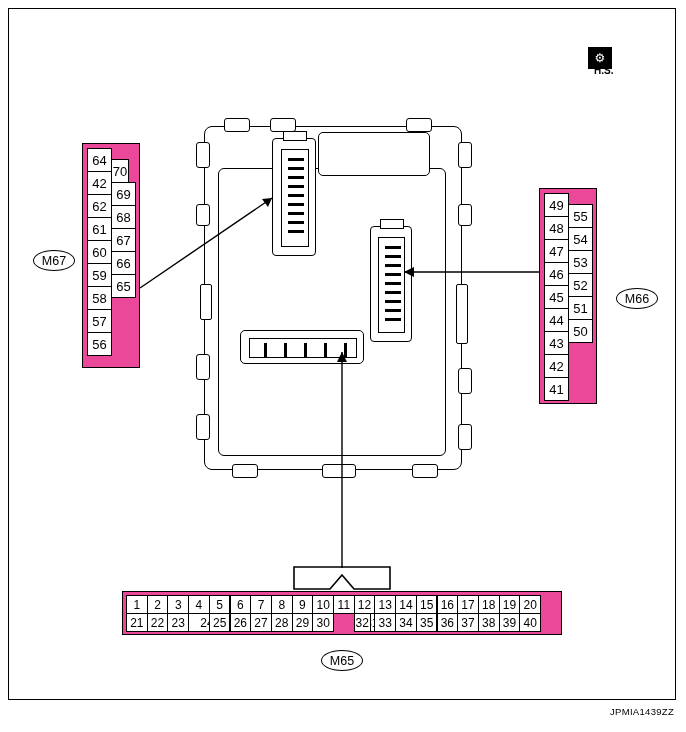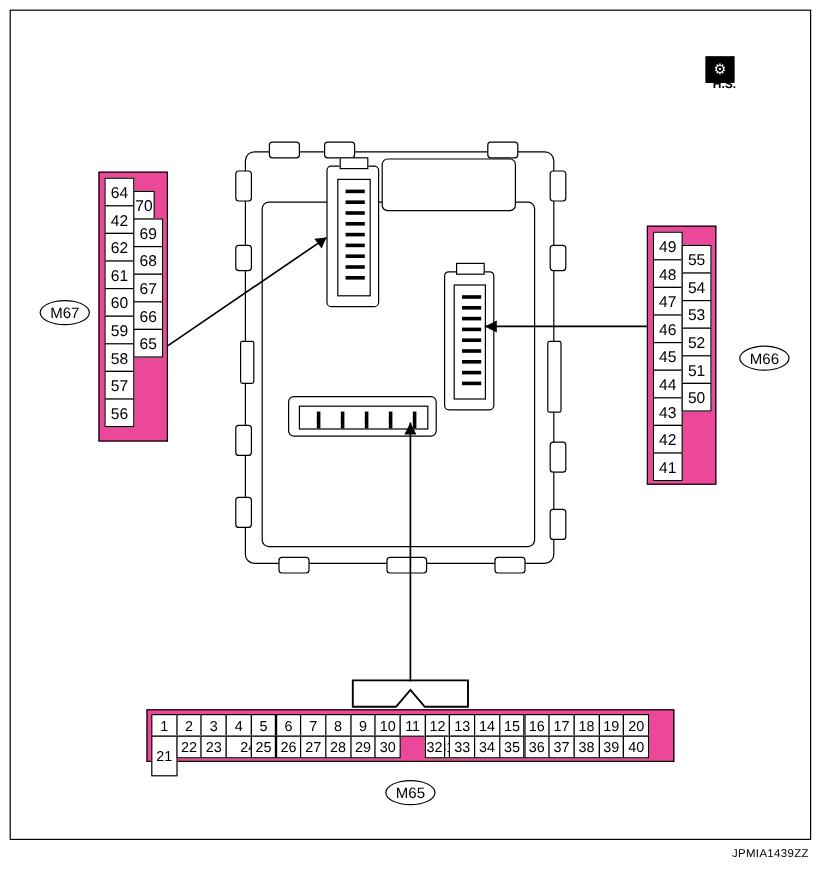--- a/index.html
+++ b/index.html
@@ -418,21 +418,21 @@
       <div class="tcell" style="left: 210px; top: 3px; width: 21.7px; height: 19px; font-size: 12px;">11</div>
       <div class="tcell" style="left: 230.7px; top: 3px; width: 21.7px; height: 19px; font-size: 12px;">12</div>
       <div class="tcell" style="left: 251.4px; top: 3px; width: 21.7px; height: 19px; font-size: 12px;">13</div>
       <div class="tcell" style="left: 272.1px; top: 3px; width: 21.7px; height: 19px; font-size: 12px;">14</div>
       <div class="tcell" style="left: 292.8px; top: 3px; width: 21.7px; height: 19px; font-size: 12px;">15</div>
       <div class="tcell" style="left: 313.5px; top: 3px; width: 21.7px; height: 19px; font-size: 12px;">16</div>
       <div class="tcell" style="left: 334.2px; top: 3px; width: 21.7px; height: 19px; font-size: 12px;">17</div>
       <div class="tcell" style="left: 354.9px; top: 3px; width: 21.7px; height: 19px; font-size: 12px;">18</div>
       <div class="tcell" style="left: 375.6px; top: 3px; width: 21.7px; height: 19px; font-size: 12px;">19</div>
       <div class="tcell" style="left: 396.3px; top: 3px; width: 21.7px; height: 19px; font-size: 12px;">20</div>
-      <div class="tcell" style="left: 3px; top: 21px; width: 21.7px; height: 34px; font-size: 12px;">21</div>
+      <div class="tcell" style="left: 3px; top: 21px; width: 21.7px; height: 19px; font-size: 12px;">21</div>
       <div class="tcell" style="left: 23.7px; top: 21px; width: 21.7px; height: 19px; font-size: 12px;">22</div>
       <div class="tcell" style="left: 44.4px; top: 21px; width: 21.7px; height: 19px; font-size: 12px;">23</div>
       <div class="tcell" style="left: 65.1px; top: 21px; width: 21.7px; height: 19px; font-size: 12px; padding-left: 16px;">24</div>
       <div class="tcell" style="left: 85.8px; top: 21px; width: 21.7px; height: 19px; font-size: 12px;">25</div>
       <div class="tcell" style="left: 106.5px; top: 21px; width: 21.7px; height: 19px; font-size: 12px;">26</div>
       <div class="tcell" style="left: 127.2px; top: 21px; width: 21.7px; height: 19px; font-size: 12px;">27</div>
       <div class="tcell" style="left: 147.9px; top: 21px; width: 21.7px; height: 19px; font-size: 12px;">28</div>
       <div class="tcell" style="left: 168.6px; top: 21px; width: 21.7px; height: 19px; font-size: 12px;">29</div>
       <div class="tcell" style="left: 189.3px; top: 21px; width: 21.7px; height: 19px; font-size: 12px;">30</div>
       <div class="tcell" style="left: 210px; top: 21px; width: 21.7px; height: 19px; font-size: 12px; margin-left: 28px;">31</div>

